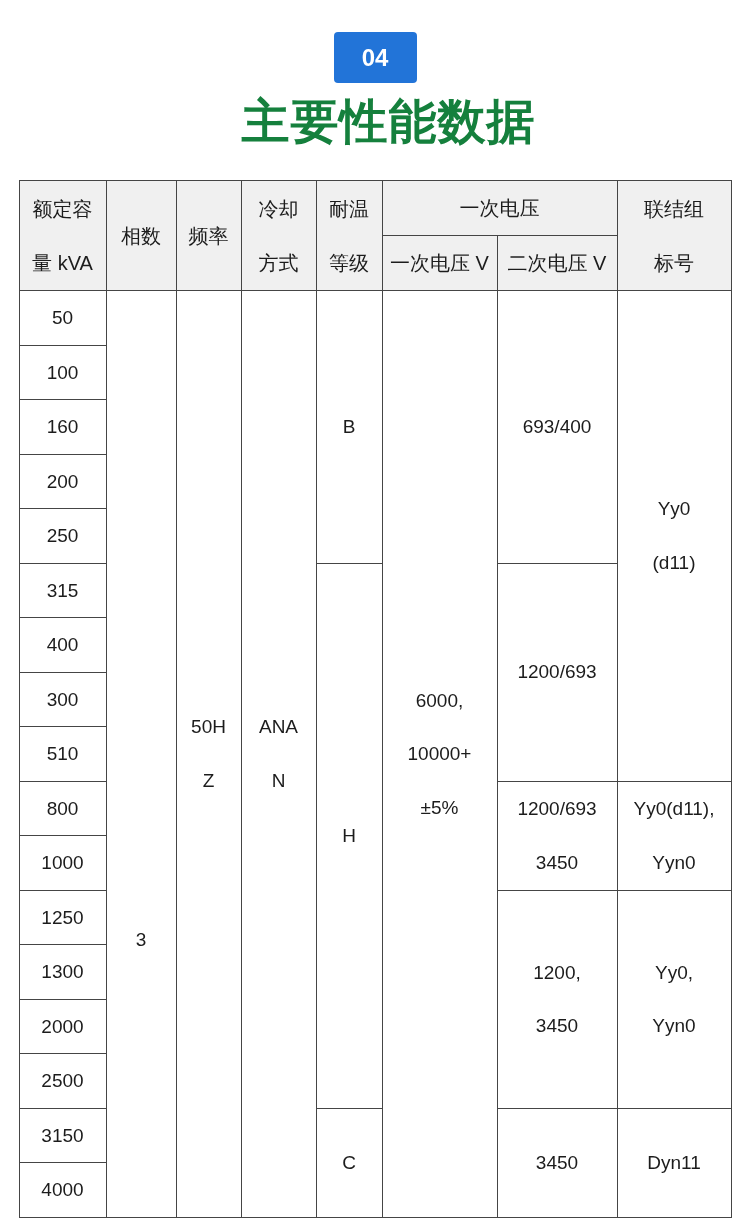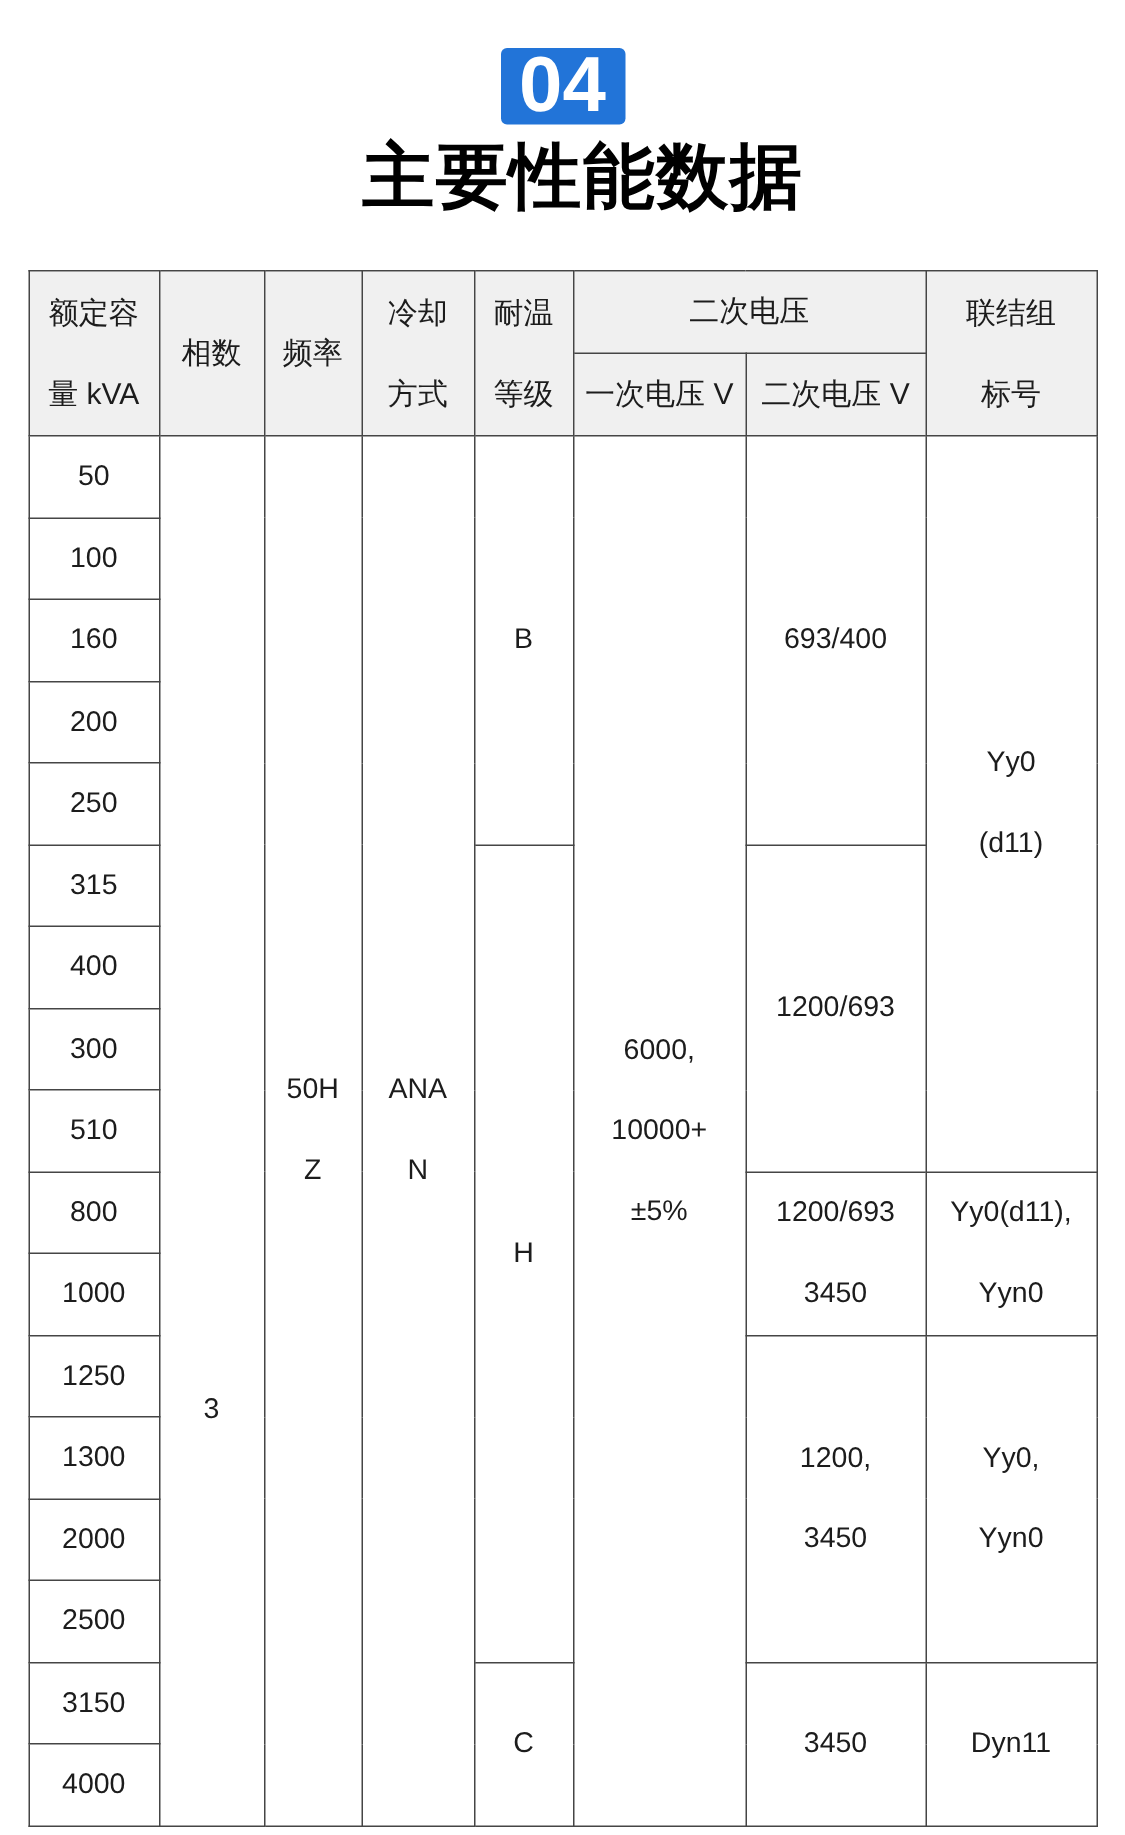--- a/index.html
+++ b/index.html
@@ -15,29 +15,29 @@
   }
   .badge {
     width: 83px;
     height: 51px;
     margin: 32px auto 0 auto;
     background: #2274d8;
     color: #ffffff;
     border-radius: 4px;
     text-align: center;
     line-height: 51px;
-    font-size: 52px;
+    font-size: 24px;
     font-weight: 700;
     font-family: "Liberation Sans", "DejaVu Sans", sans-serif;
   }
   .title {
     margin-top: 10px;
     text-align: center;
-    color: #000000;
-    font-family: Liberation Mono, monospace;
+    color: #15803d;
+    font-family: Liberation Serif, serif;
     font-size: 48px;
     line-height: 58px;
     font-weight: 700;
     letter-spacing: 1px;
     margin-left: 27px;
   }
   table.spec {
     margin: 29px auto 0 auto;
     width: 712px;
     border-collapse: collapse;
@@ -91,21 +91,21 @@
     <tbody>
       <tr class="hrow1">
         <th rowspan="2">额定容
 量 kVA</th>
         <th rowspan="2">相数</th>
         <th rowspan="2">频率</th>
         <th rowspan="2">冷却
 方式</th>
         <th rowspan="2">耐温
 等级</th>
-        <th colspan="2">二次电压</th>
+        <th colspan="2">一次电压</th>
         <th rowspan="2">联结组
 标号</th>
       </tr>
       <tr class="hrow2">
         <th>一次电压 V</th>
         <th>二次电压 V</th>
       </tr>
 
       <tr class="drow">
         <td>50</td>

